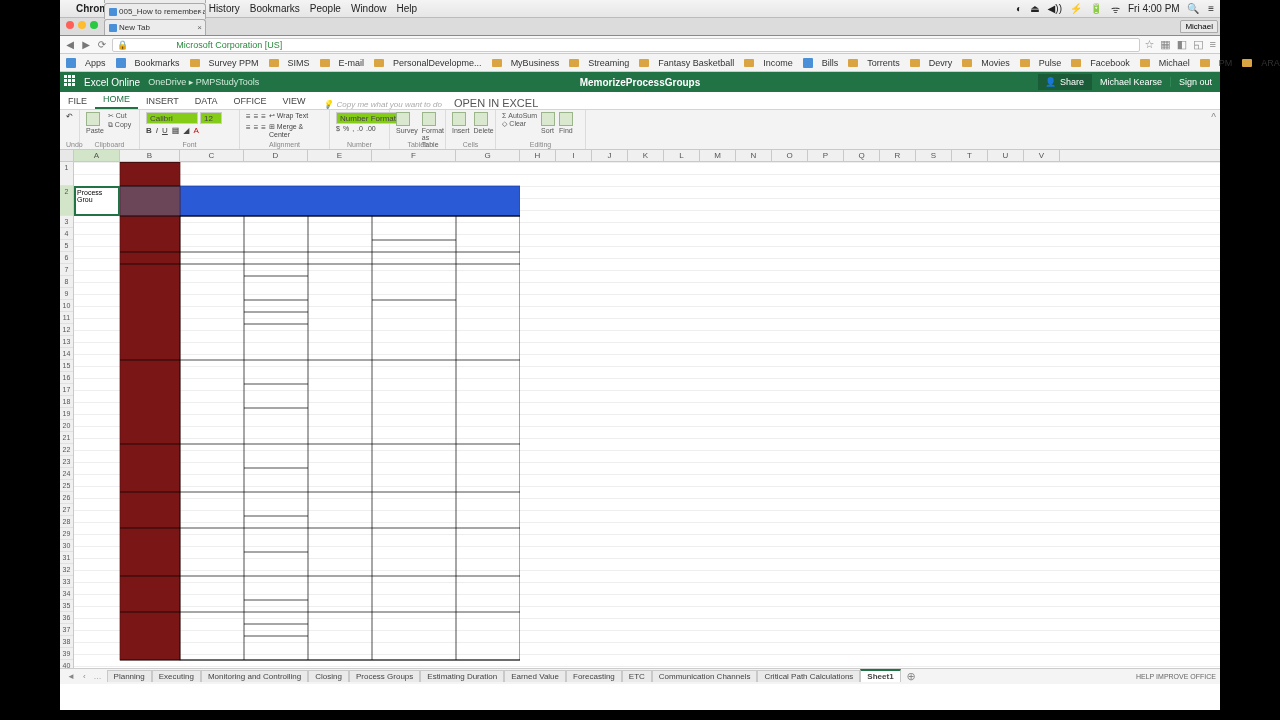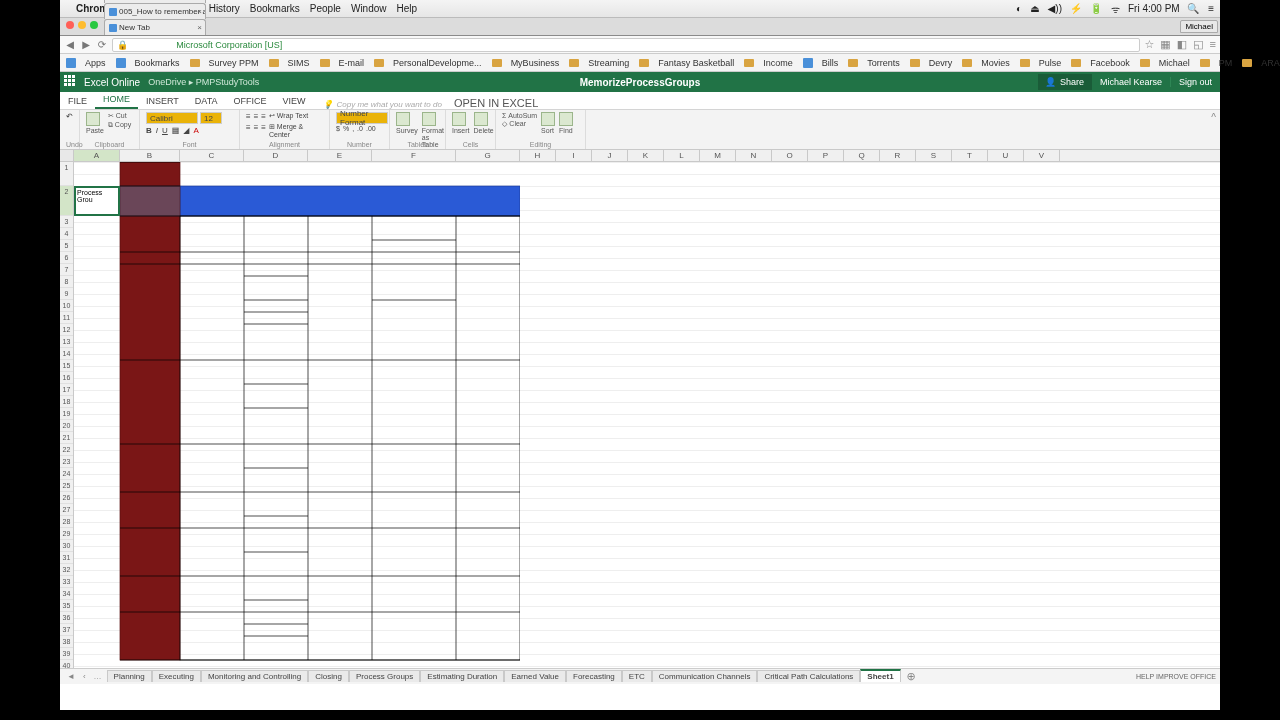--- a/index.html
+++ b/index.html
@@ -56,21 +56,21 @@
 .ribtabs .tell { flex:0 0 auto; margin-left:6px; color:#aaa; font-style:italic; font-size:8px; padding:0 4px; display:flex; align-items:center; gap:3px;}
 .ribtabs .openin { margin-left:8px; font-size:11px; color:#555; }
 
 
 .ribbon { height:40px; background:#f3f3f3; border-bottom:1px solid #c9c9c9; display:flex; position:relative;}
 .rgroup { border-right:1px solid #dcdcdc; padding:2px 6px 0 6px; display:flex; flex-direction:column; justify-content:space-between; }
 .rgroup .gname { font-size:7px; color:#888; text-align:center; padding-bottom:1px;}
 .rgroup .gbody { display:flex; align-items:flex-start; gap:4px; font-size:8px; color:#444; height:28px;}
 .micn { width:14px; height:14px; background:#dbe8d0; border:1px solid #9bb58b; display:inline-block;}
 .btncol { display:flex; flex-direction:column; gap:1px; font-size:7px; color:#555;}
-.fontsel { border:1px solid #ccc; background:#eab308; padding:0 3px; font-size:8px; height:12px; display:flex; align-items:center;}
+.fontsel { border:1px solid #ccc; background:#84cc16; padding:0 3px; font-size:8px; height:12px; display:flex; align-items:center;}
 .ribbon .collapse { position:absolute; right:4px; top:2px; font-size:10px; color:#888;}
 
 
 .fxrow { height:14px; background:#fff; border-bottom:1px solid #d4d4d4; display:flex; align-items:center; font-size:8px; color:#333;}
 .fxrow .fx { width:10px; text-align:center; font-style:italic; color:#888; border-right:1px solid #d4d4d4;}
 .fxrow .cellval { padding-left:4px;}
 
 
 .colhdr { height:12px; background:#f0f0f0; border-bottom:1px solid #c9c9c9; display:flex;}
 .colhdr .sq { width:14px; border-right:1px solid #c9c9c9; background:#e8e8e8;}
@@ -335,21 +335,21 @@
             <span>≡</span>
             <span>≡</span>
             <span>≡</span>
             <span style="font-size:7px">⊞ <span>Merge &amp; Center</span></span>
           </div>
       </div>
       <div class="gname">Alignment</div>
     </div>
     <div class="rgroup" style="width:60px">
       <div class="gbody" style="flex-direction:column;font-size:7px;gap:1px;">
-        <span class="fontsel" style="width:52px">Number Format</span>
+        <span class="fontsel" style="width:72px">Number Format</span>
         <div style="display:flex;gap:3px;">
             <span>$</span>
             <span>%</span>
             <span>,</span>
             <span>.0</span>
             <span>.00</span>
           </div>
       </div>
       <div class="gname">Number</div>
     </div>

